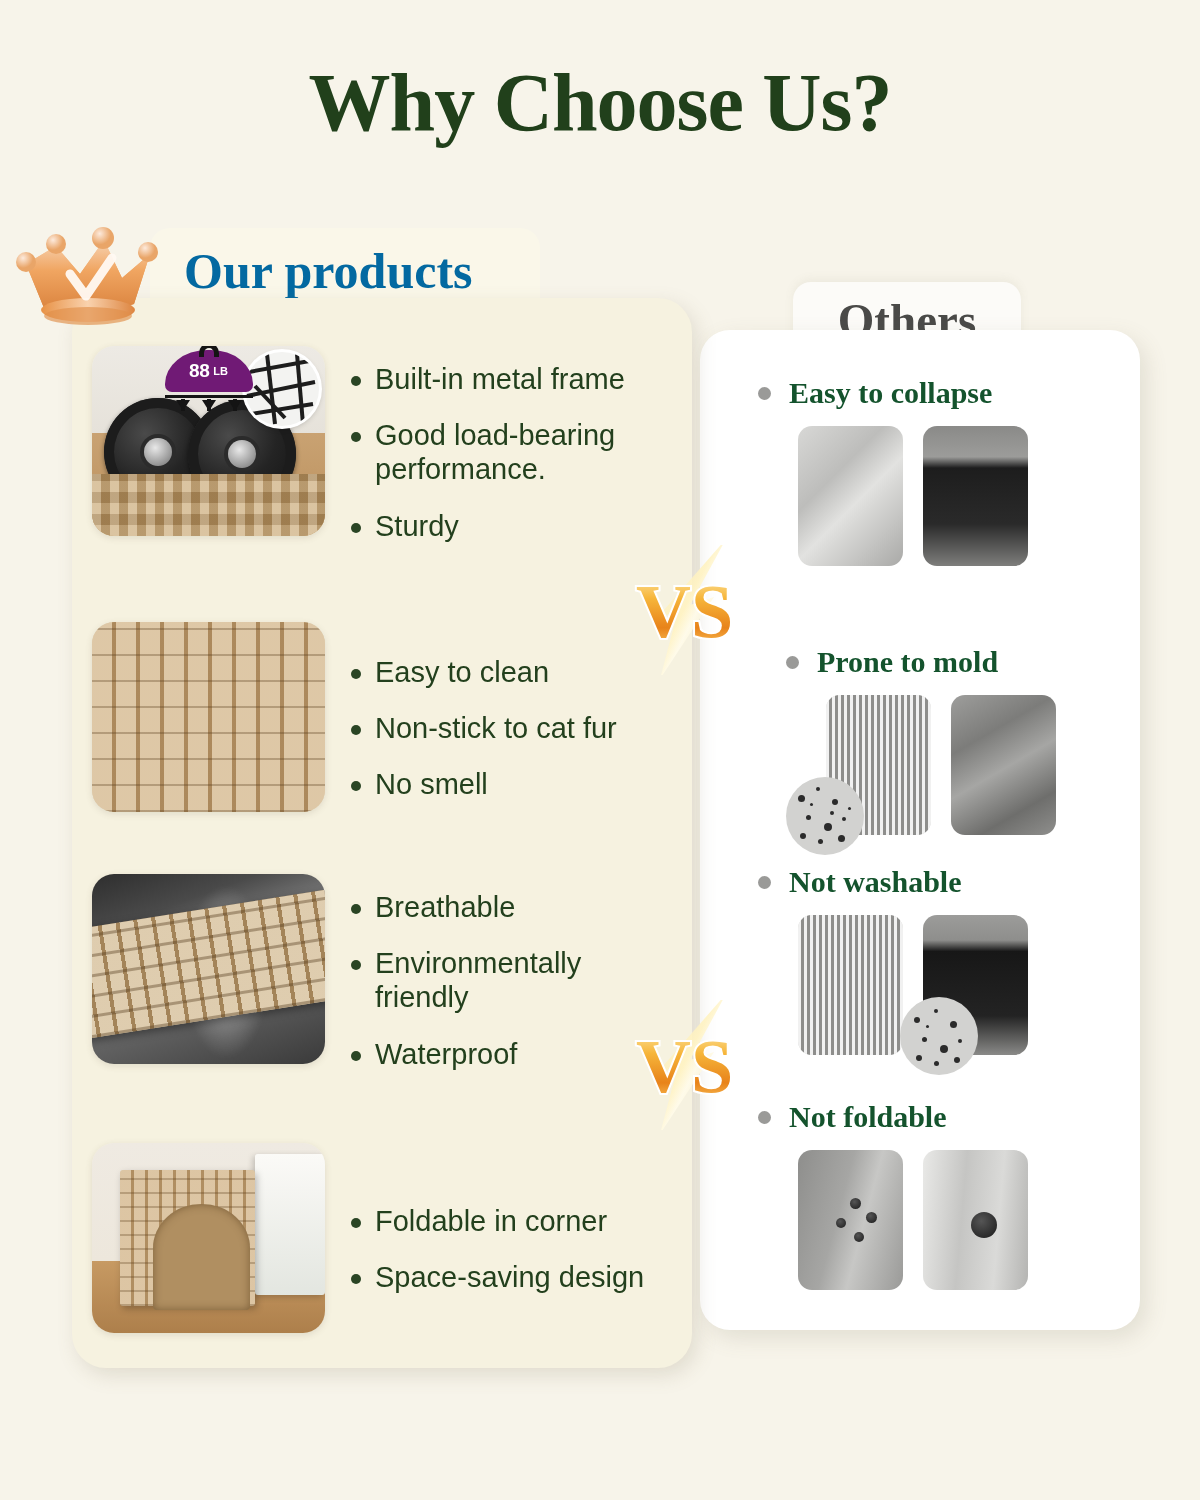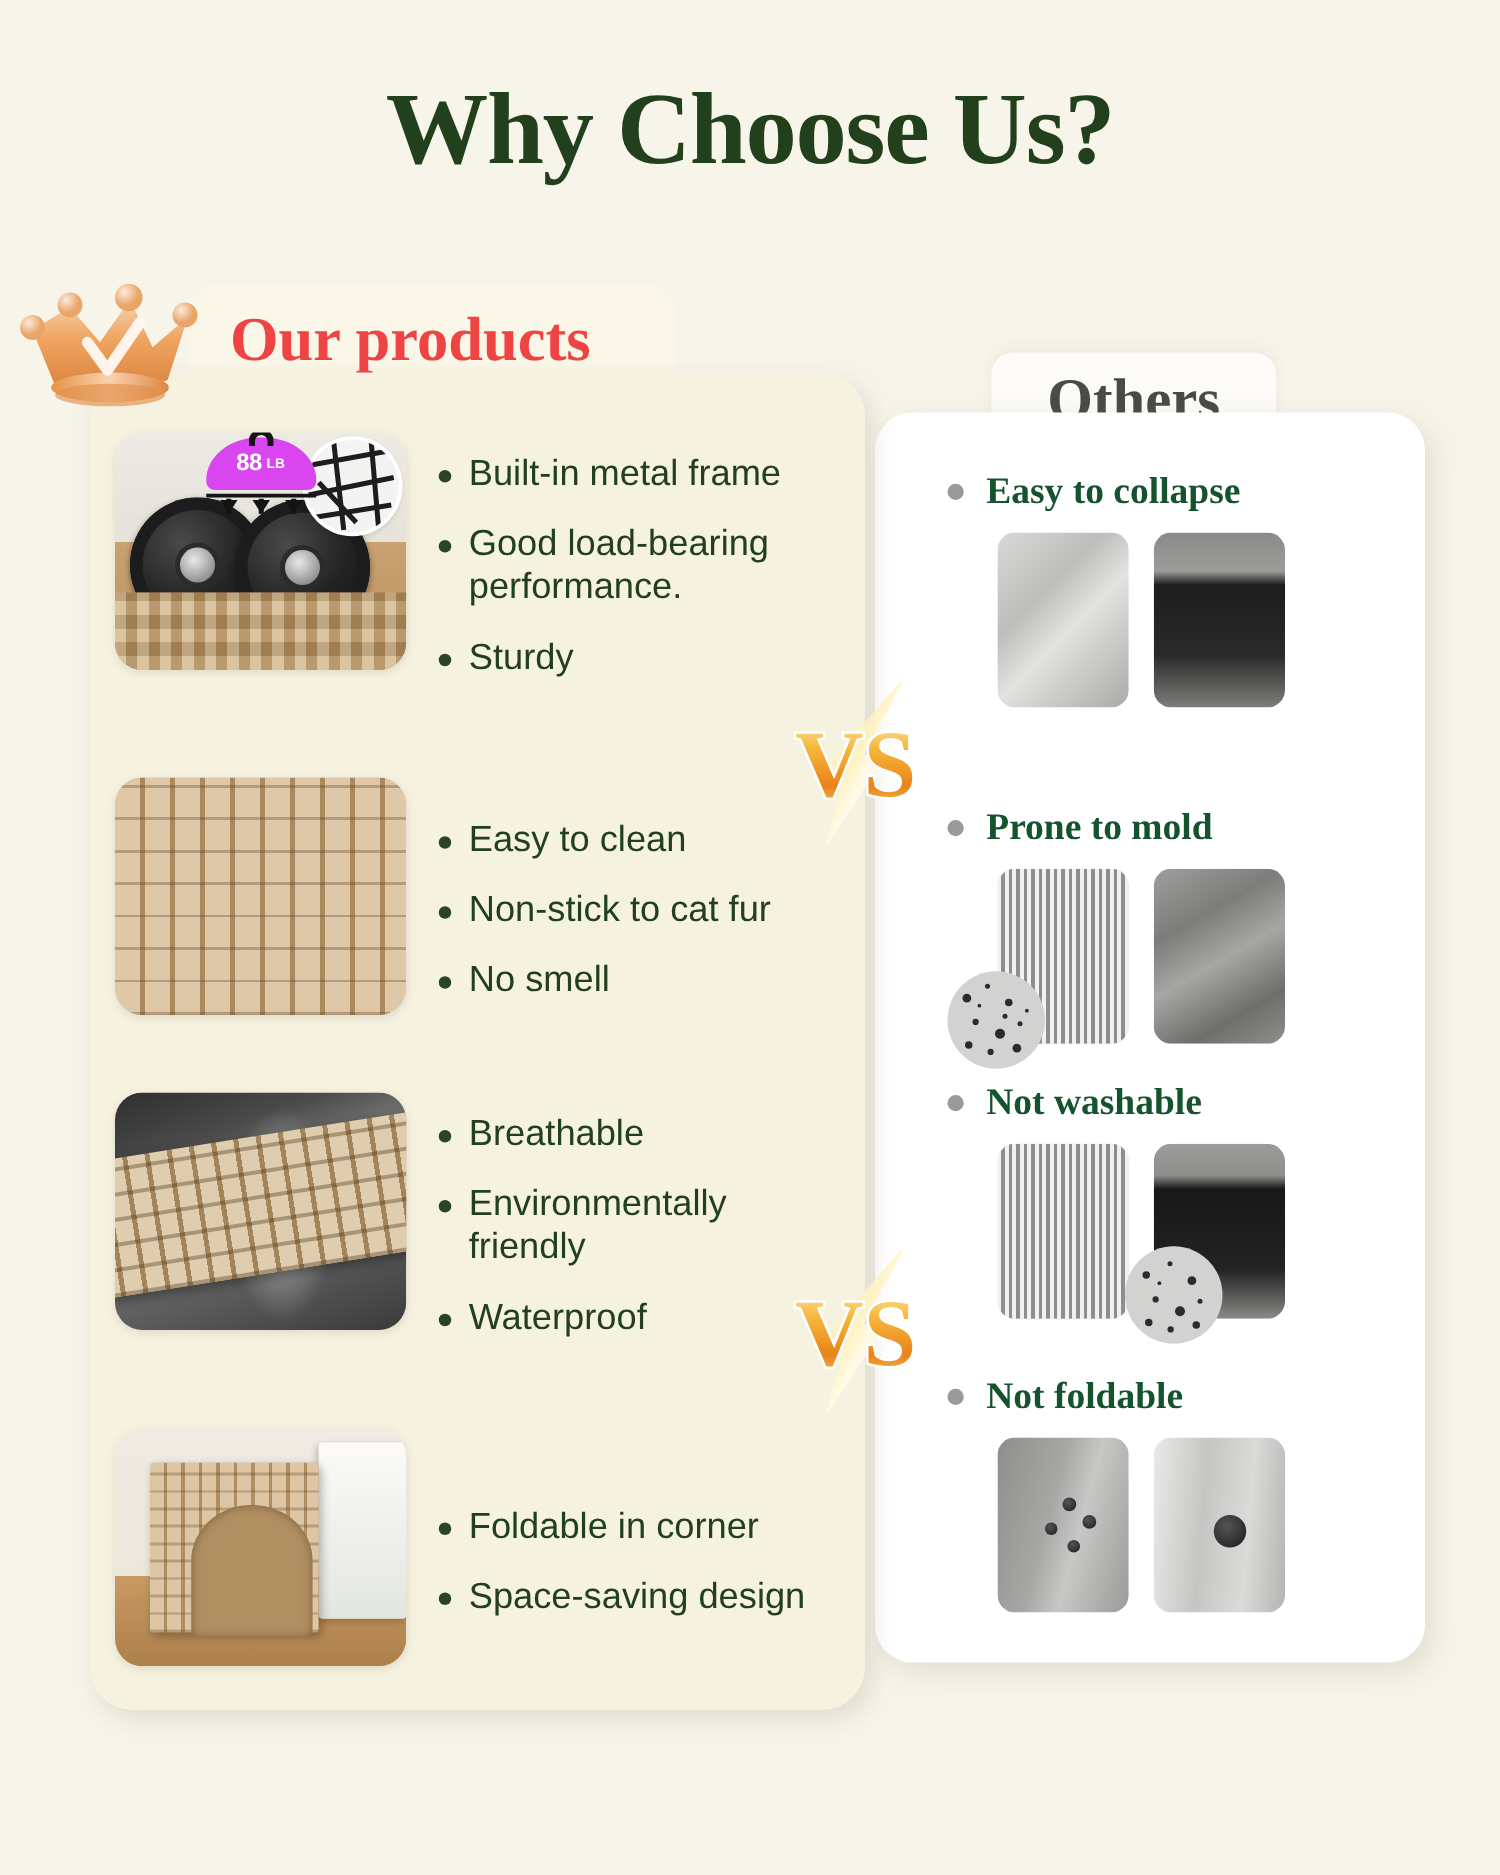--- a/index.html
+++ b/index.html
@@ -72,21 +72,21 @@
     background: #FAF7E9;
     border-radius: 20px 20px 0 0;
   }
   .ours-tab-label {
     position: absolute;
     left: 34px;
     top: 14px;
     font-family: "Liberation Serif", serif;
     font-weight: bold;
     font-size: 50px;
-    color: #ef4444;
+    color: #0369a1;
     letter-spacing: 0px;
   }
   .ours-panel {
     position: absolute;
     left: 72px;
     top: 298px;
     width: 620px;
     height: 1070px;
     background: #F6F2E0;
     border-radius: 34px;
@@ -347,21 +347,21 @@
     background: radial-gradient(circle at 40% 35%, #555, #1a1a1a);
   }
 
   
   .wbadge {
     position:absolute; left:50%; top:4px; transform:translateX(-50%);
     width:92px; z-index:3; text-align:center;
   }
   .wbadge-top {
     width:88px; height:42px; margin:0 auto;
-    background:#d946ef;
+    background:#701a75;
     border-radius: 42px 42px 7px 7px / 34px 34px 7px 7px;
     display:flex; align-items:center; justify-content:center; gap:4px;
     color:#fff;
   }
   .wbadge-handle {
     position:absolute; left:50%; top:-7px; transform:translateX(-50%);
     width:20px; height:14px; border:5px solid #141414; border-bottom:none;
     border-radius: 10px 10px 0 0;
   }
   .wnum { font-size:19px; font-weight:bold; letter-spacing:-.5px; }
@@ -396,21 +396,21 @@
     <div class="other-imgs">
       <div class="oimg">
           <div class="g-collapse1"></div>
         </div>
       <div class="oimg">
           <div class="g-collapse2"></div>
         </div>
     </div>
   </div>
 
-  <div class="other-block" style="top:315px;">
+  <div class="other-block" style="top:315px;padding-left:28px;">
     <div class="other-head">
       <span class="dot-gray"></span>
       <span class="other-label">Prone to mold</span>
     </div>
     <div class="other-imgs">
       <div class="oimg">
           <div class="g-ribbed"></div>
         </div>
       <div class="oimg">
           <div class="g-mold"></div>

